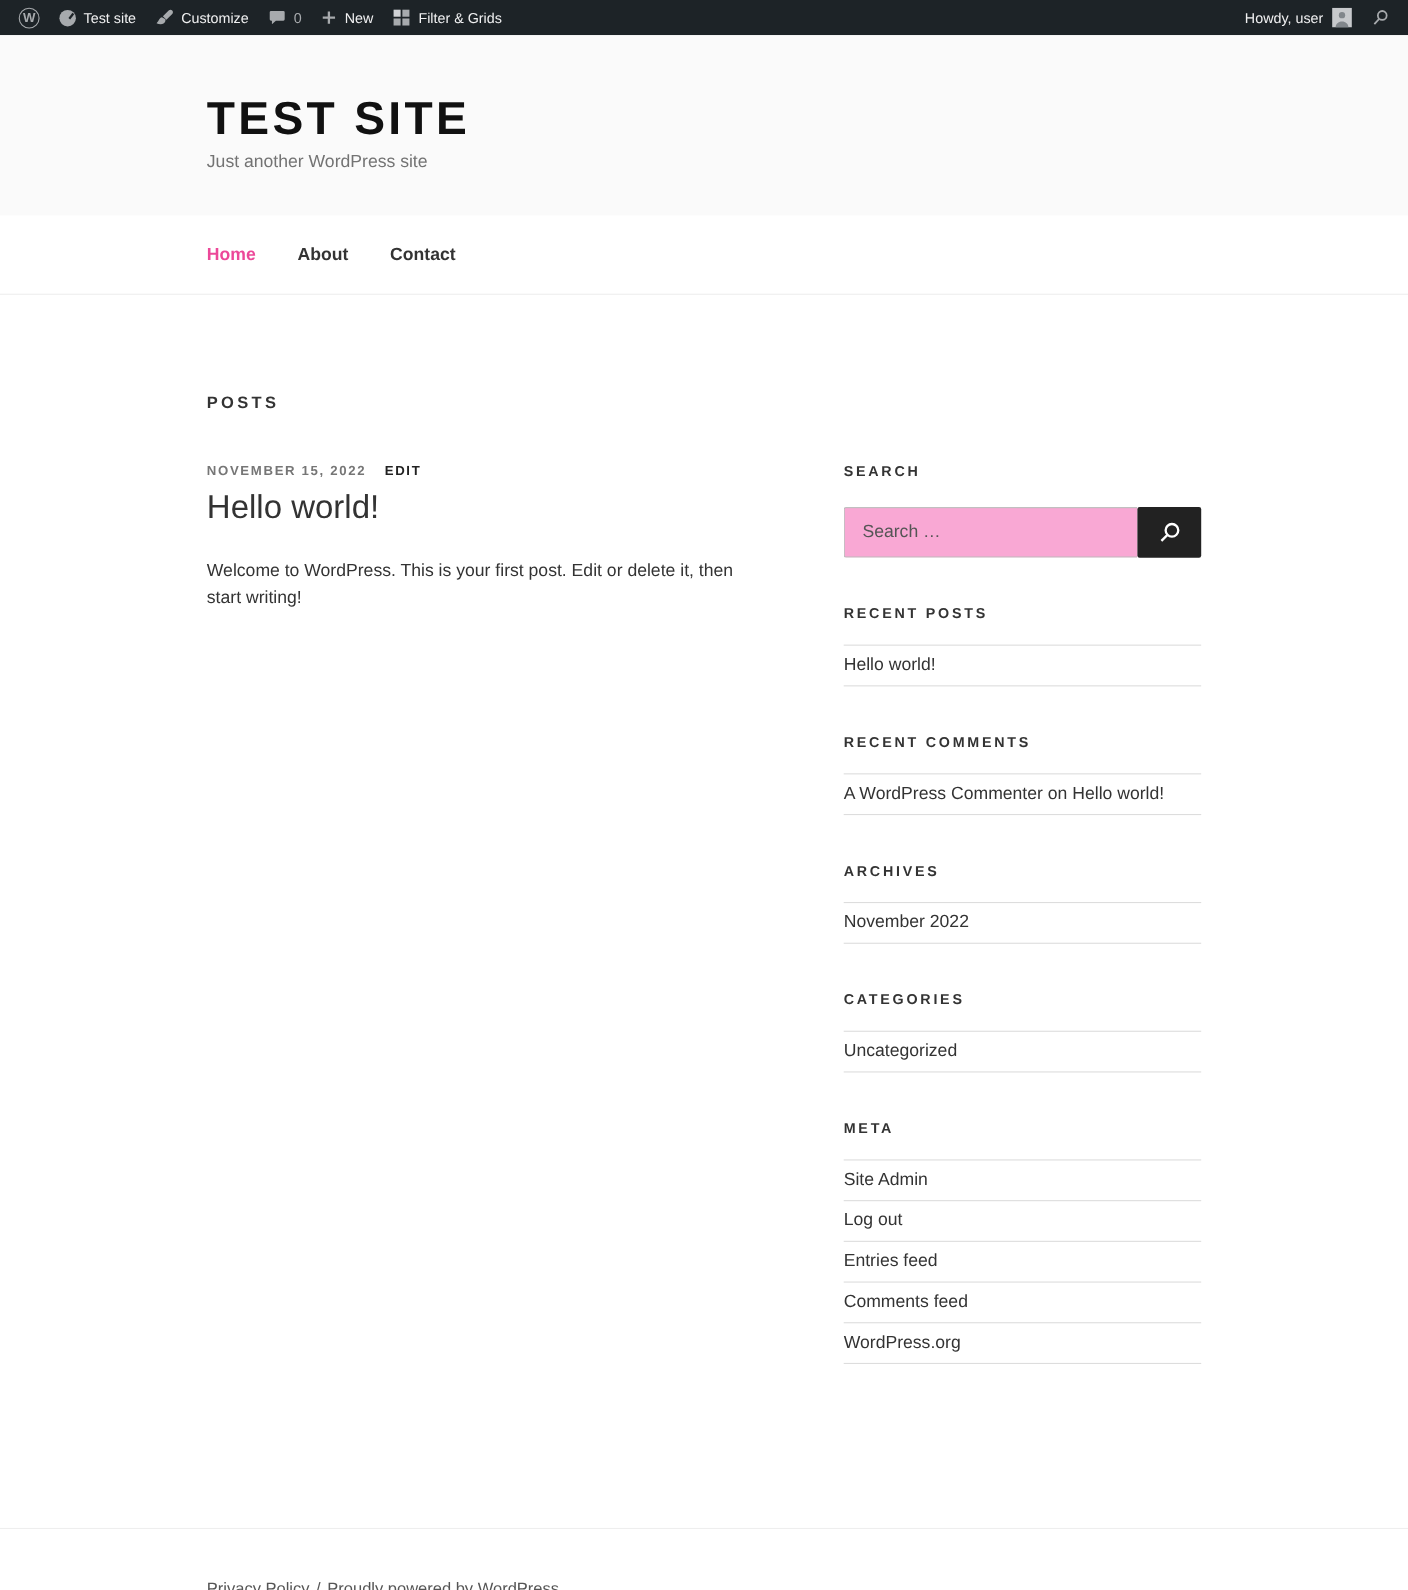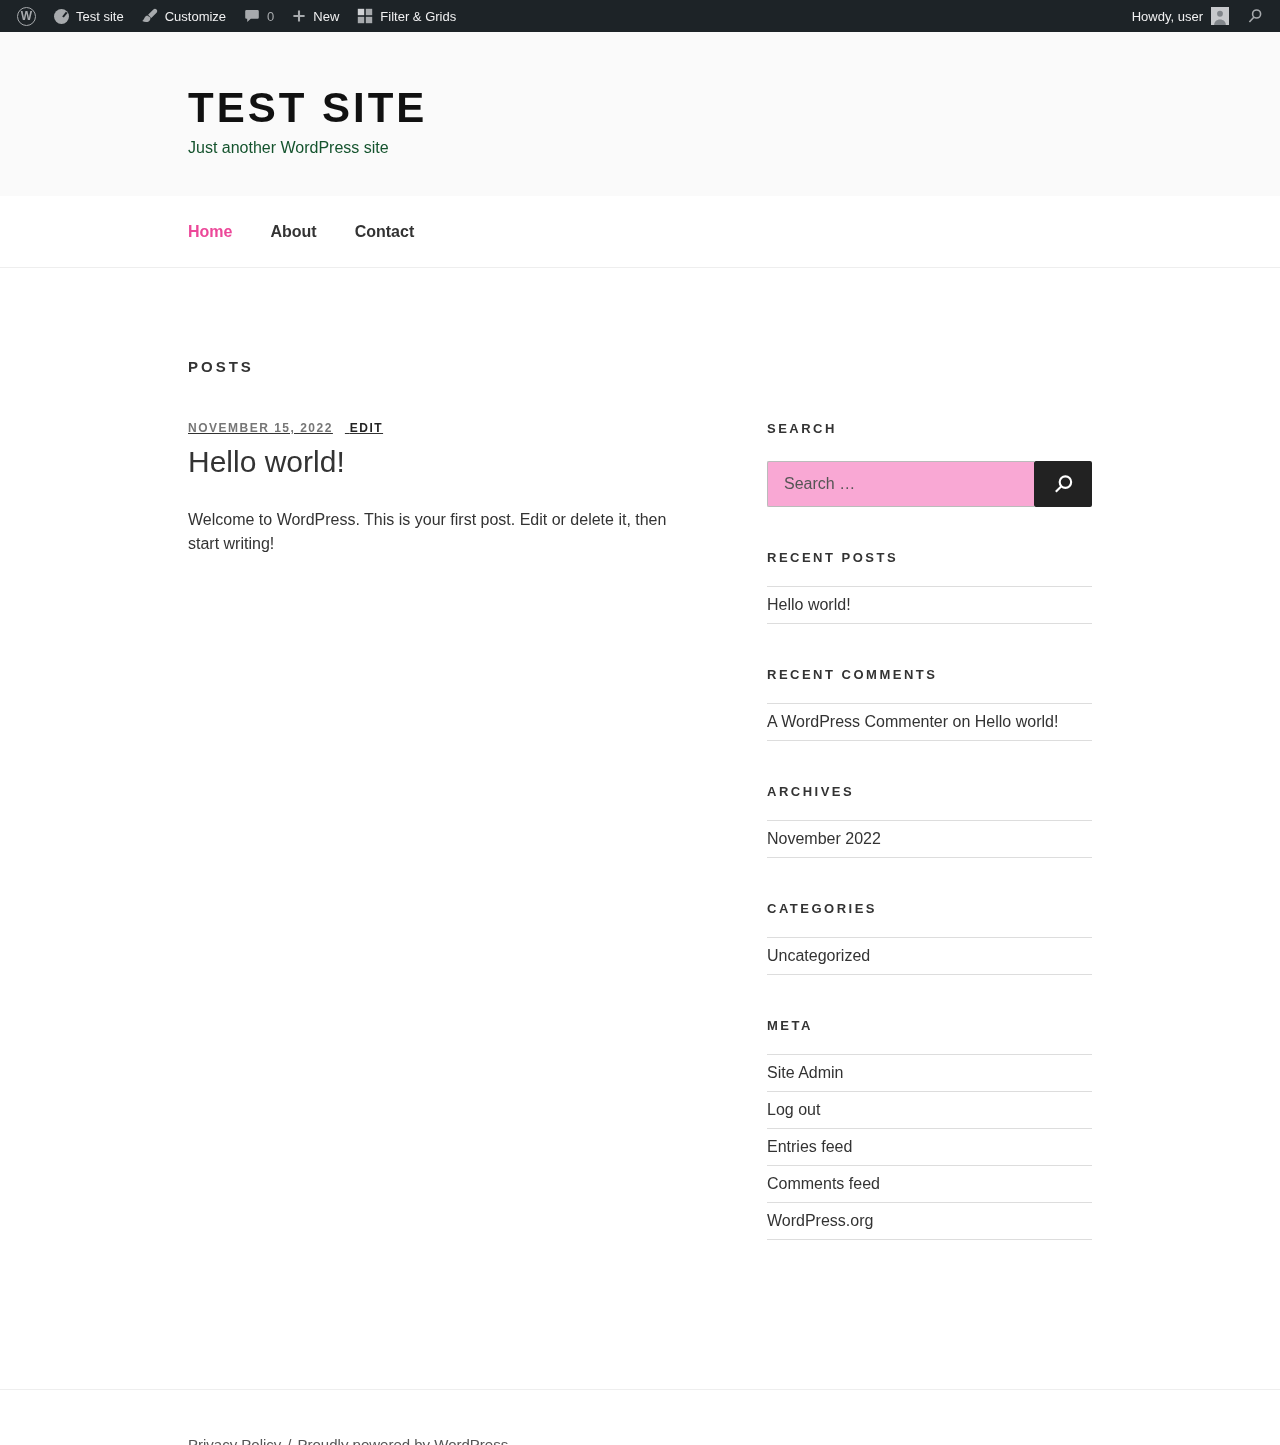--- a/index.html
+++ b/index.html
@@ -41,39 +41,39 @@
   }
   .ab-howdy { gap: 8px; }
 
   
   .site-header { background: #fafafa; padding: 50px 0 38px; }
   .wrap { width: 904px; margin: 0 auto; }
   .site-title {
     font-size: 42px; font-weight: 800; letter-spacing: 3px;
     text-transform: uppercase; color: #111111; line-height: 52px; display: inline-block;
   }
-  .site-tagline { font-size: 16px; color: #14532d; margin-top: 3px; line-height: 21px; }
+  .site-tagline { font-size: 16px; color: #737373; margin-top: 3px; line-height: 21px; }
 
   
   .main-nav { background: #ffffff; border-bottom: 1px solid #eeeeee; }
   .main-nav .wrap { display: flex; gap: 38px; padding: 24px 0 23px; }
   .nav-link { font-size: 16px; font-weight: 700; color: #333333; line-height: 24px; cursor: pointer; }
   .nav-link.current { color: #ec4899; }
 
   
   .site-content { padding: 91px 0 106px; }
   .page-heading {
     font-size: 15px; font-weight: 800; letter-spacing: 3px; text-transform: uppercase;
     color: #333333; line-height: 16px; margin: 0 0 46px;
   }
   .content-row { display: flex; justify-content: space-between; align-items: flex-start; }
   .main-col { width: 560px; }
   .sidebar { width: 325px; }
 
-  .post-meta { font-size: 12px; font-weight: 700; letter-spacing: 1.5px; text-transform: uppercase; line-height: 15px; text-decoration: underline; }
+  .post-meta { font-size: 12px; font-weight: 700; letter-spacing: 1.5px; text-transform: uppercase; line-height: 15px; }
   .post-date { color: #767676; margin-right: 12px; cursor: pointer; }
   .post-edit { color: #222222; cursor: pointer; }
   .post-title {
     font-size: 30px; font-weight: 400; color: #333333; line-height: 38px;
     margin: 7px 0 0; display: inline-block; cursor: pointer;
   }
   .post-body { font-size: 16px; line-height: 24px; color: #333333; margin: 27px 0 0; max-width: 500px; }
 
   
   .widget { margin-bottom: 43px; }

